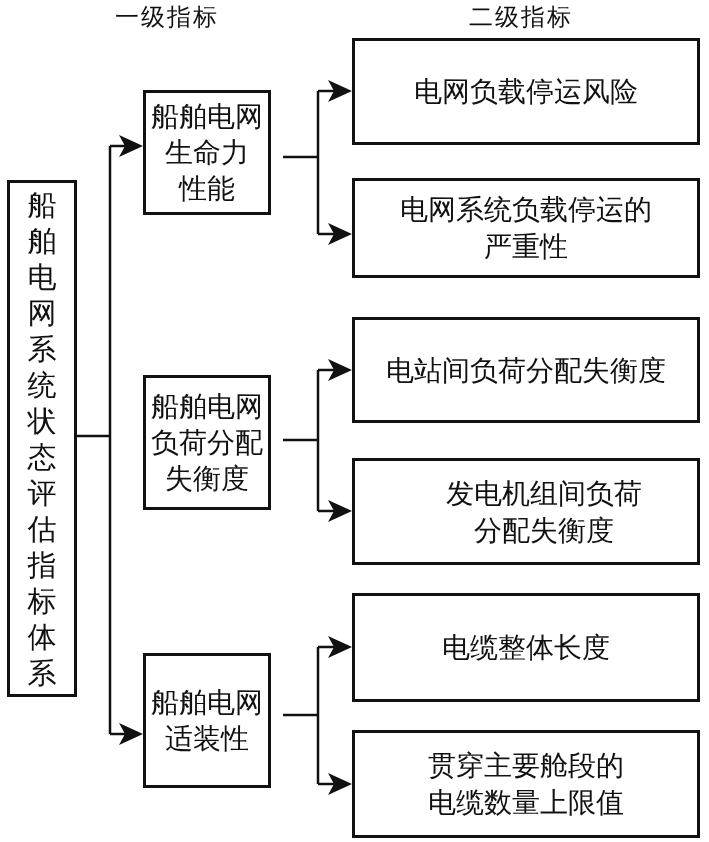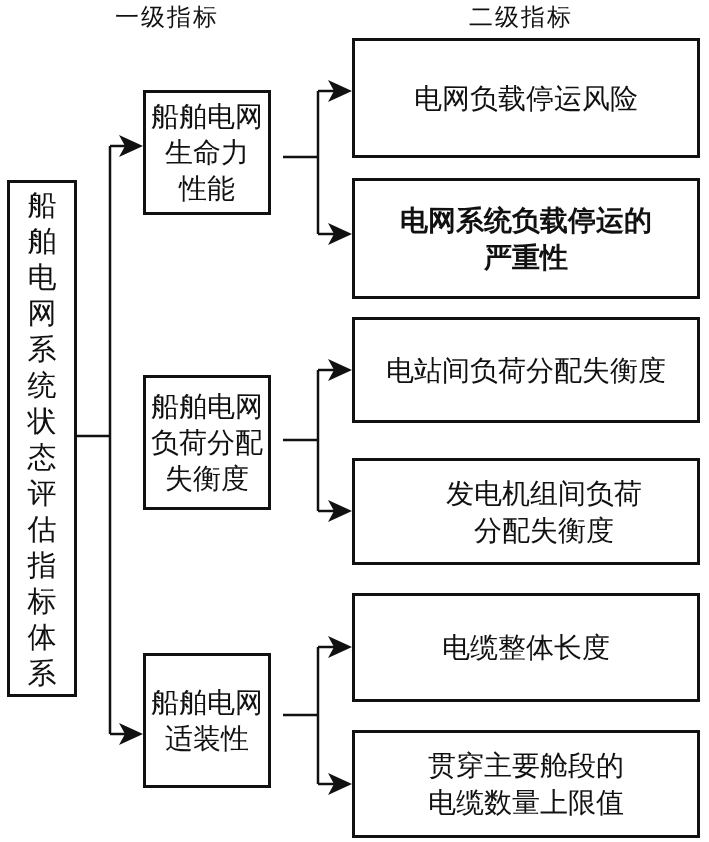--- a/index.html
+++ b/index.html
@@ -98,22 +98,22 @@
 
   <div class="box l1box" style="top:90px;height:125px;">船舶电网
 生命力
 性能</div>
   <div class="box l1box" style="top:375px;height:135px;">船舶电网
 负荷分配
 失衡度</div>
   <div class="box l1box" style="top:653px;height:135px;">船舶电网
 适装性</div>
 
-  <div class="box l2box" style="top:38px;height:120px;">电网负载停运风险</div>
-  <div class="box l2box" style="top:178px;height:121px;font-weight:bold;">电网系统负载停运的
+  <div class="box l2box" style="top:38px;height:107px;">电网负载停运风险</div>
+  <div class="box l2box" style="top:178px;height:100px;">电网系统负载停运的
 严重性</div>
   <div class="box l2box" style="top:317px;height:106px;text-align:center;">电站间负荷分配失衡度</div>
   <div class="box l2box" style="top:458px;height:107px;padding-left:36px;">发电机组间负荷
 分配失衡度</div>
   <div class="box l2box" style="top:593px;height:109px;">电缆整体长度</div>
   <div class="box l2box" style="top:730px;height:108px;">贯穿主要舱段的
 电缆数量上限值</div>
 
 </div>
 

